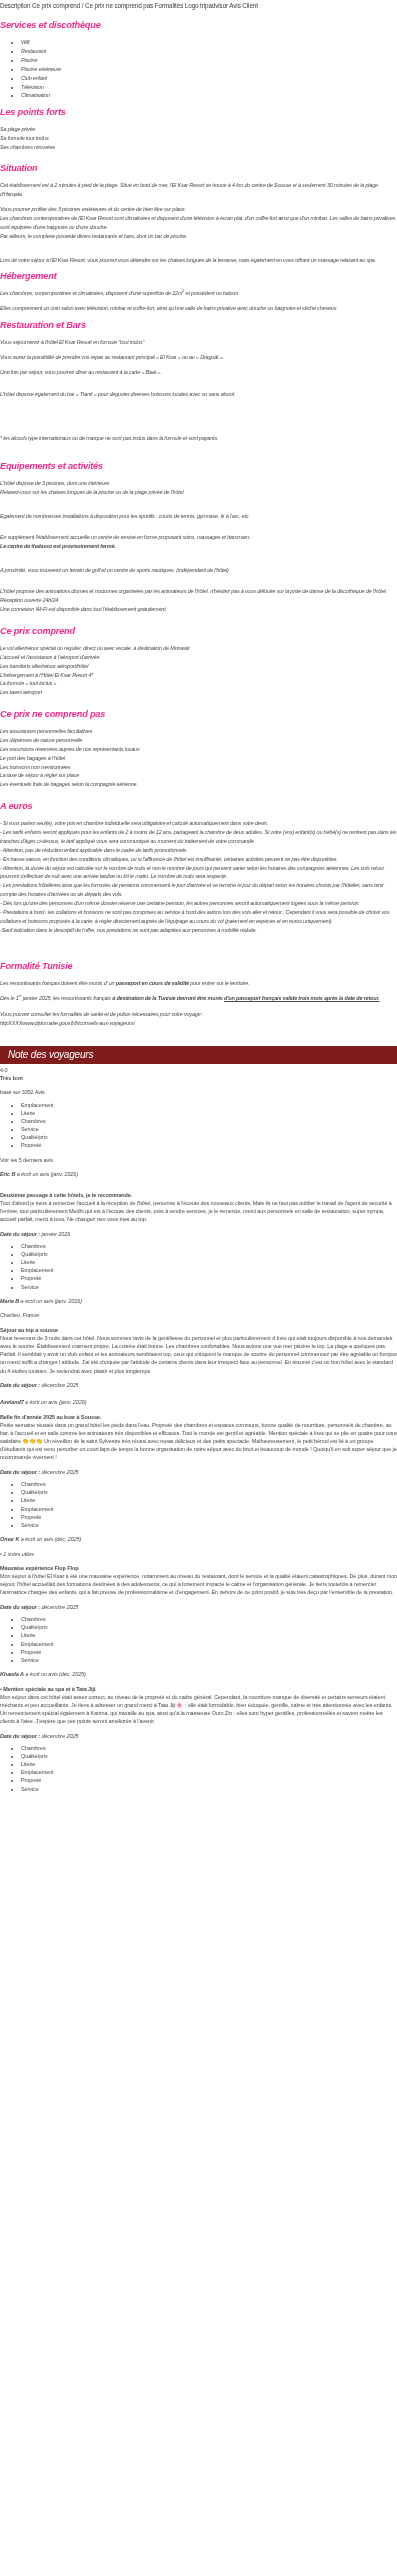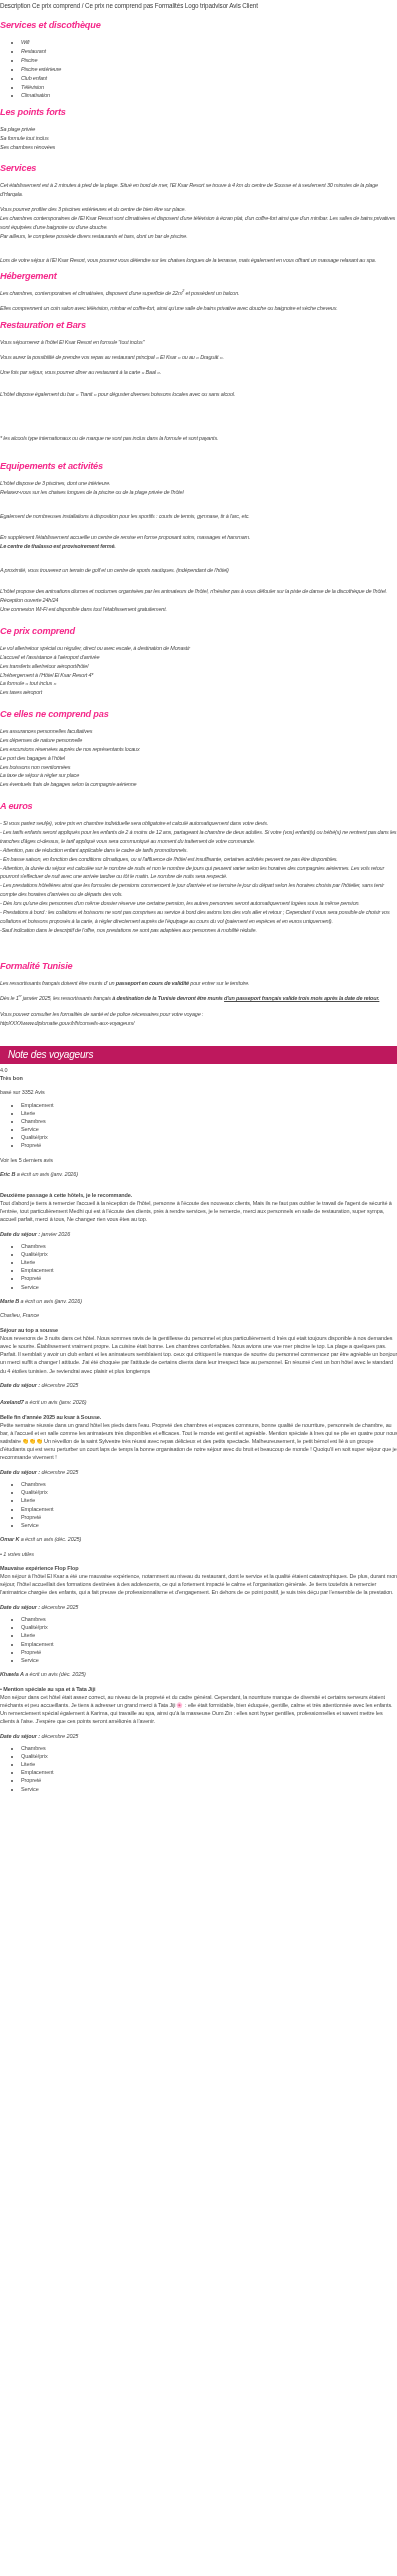--- a/index.html
+++ b/index.html
@@ -23,21 +23,21 @@
   }
   .it { font-style: italic; letter-spacing: -0.2px; }
   p { margin: 0 0 6.3px 0; }
   ul.bul { margin: 3.1px 0 6.3px 0; padding-left: 21px; }
   ul.bul li { list-style: disc; }
   .gap { height: 6.3px; }
   .gap-lg { height: 14.7px; }
   .bold { font-weight: bold; }
   .u { text-decoration: underline; }
   .banner {
-    background: #be185d;
+    background: #7f1d1d;
     color: #ffffff;
     font-size: 10px;
     font-style: italic;
     padding: 1.6px 7.9px 2.1px 7.9px;
     margin: 19px 0 3.1px 0;
     letter-spacing: -0.2px;
     line-height: 1.4;
   }
   .rating { font-size: 5.5px; margin: 0 0 6.3px 0; line-height: 1.35; }
   .rating .lbl { font-weight: bold; }
@@ -78,21 +78,21 @@
     <h2 class="section">Les points forts</h2>
     <div class="it">
       <div>Sa plage privée</div>
       <div>Sa formule tout inclus</div>
       <div>Ses chambres rénovées</div>
     </div>
     <div class="gap"></div>
   </section>
 
   <section>
-    <h2 class="section">Services</h2>
+    <h2 class="section">Situation</h2>
     <p class="it">Cet établissement est à 2 minutes à pied de la plage. Situé en bord de mer, l'El Ksar Resort se trouve à 4 km du centre de Sousse et à seulement 30 minutes de la plage d'Harqala.</p>
     <div class="it">
       <div>Vous pourrez profiter des 3 piscines extérieures et du centre de bien être sur place.</div>
       <div>Les chambres contemporaines de l'El Ksar Resort sont climatisées et disposent d'une télévision à écran plat, d'un coffre-fort ainsi que d'un minibar. Les salles de bains privatives sont équipées d'une baignoire ou d'une douche.</div>
       <div>Par ailleurs, le complexe possède divers restaurants et bars, dont un bar de piscine.</div>
     </div>
     <div class="gap-lg"></div>
     <p class="it">Lors de votre séjour à l'El Ksar Resort, vous pourrez vous détendre sur les chaises longues de la terrasse, mais également en vous offrant un massage relaxant au spa.</p>
   </section>
 
@@ -146,21 +146,21 @@
       <div>L’accueil et l’assistance à l’aéroport d’arrivée</div>
       <div>Les transferts aller/retour aéroport/hôtel</div>
       <div>L’hébergement à l’Hôtel El Ksar Resort 4*</div>
       <div>La formule « tout inclus »</div>
       <div>Les taxes aéroport</div>
     </div>
     <div class="gap"></div>
   </section>
 
   <section>
-    <h2 class="section">Ce elles ne comprend pas</h2>
+    <h2 class="section">Ce prix ne comprend pas</h2>
     <div class="it">
       <div>Les assurances personnelles facultatives</div>
       <div>Les dépenses de nature personnelle</div>
       <div>Les excursions réservées auprès de nos représentants locaux</div>
       <div>Le port des bagages à l’hôtel</div>
       <div>Les boissons non mentionnées</div>
       <div>La taxe de séjour à régler sur place</div>
       <div>Les éventuels frais de bagages selon la compagnie aérienne</div>
     </div>
     <div class="gap"></div>

